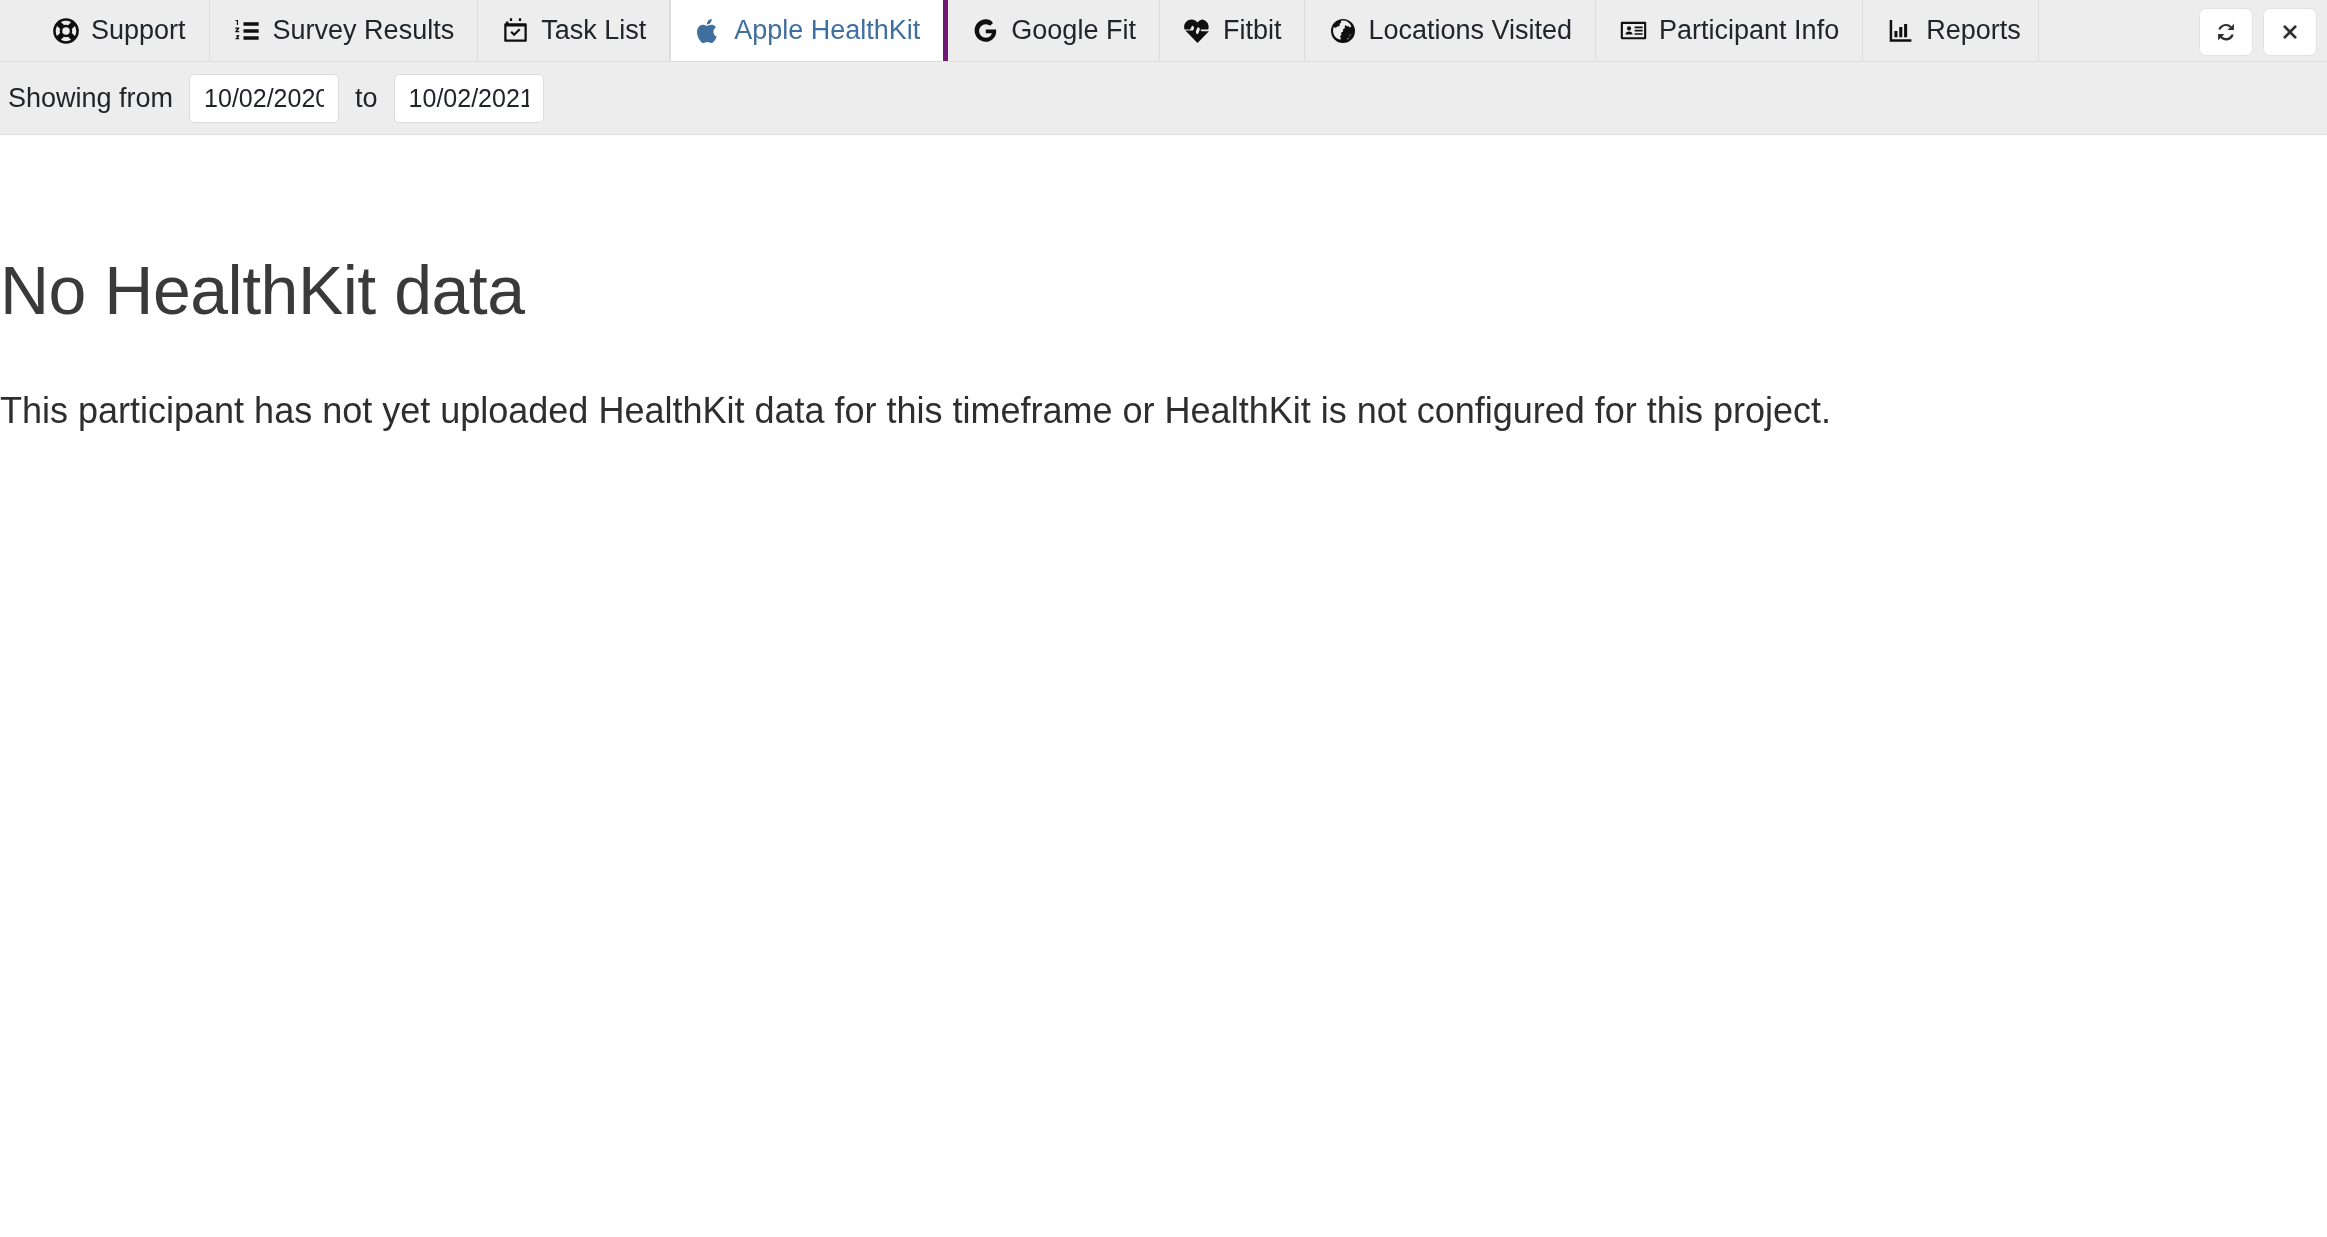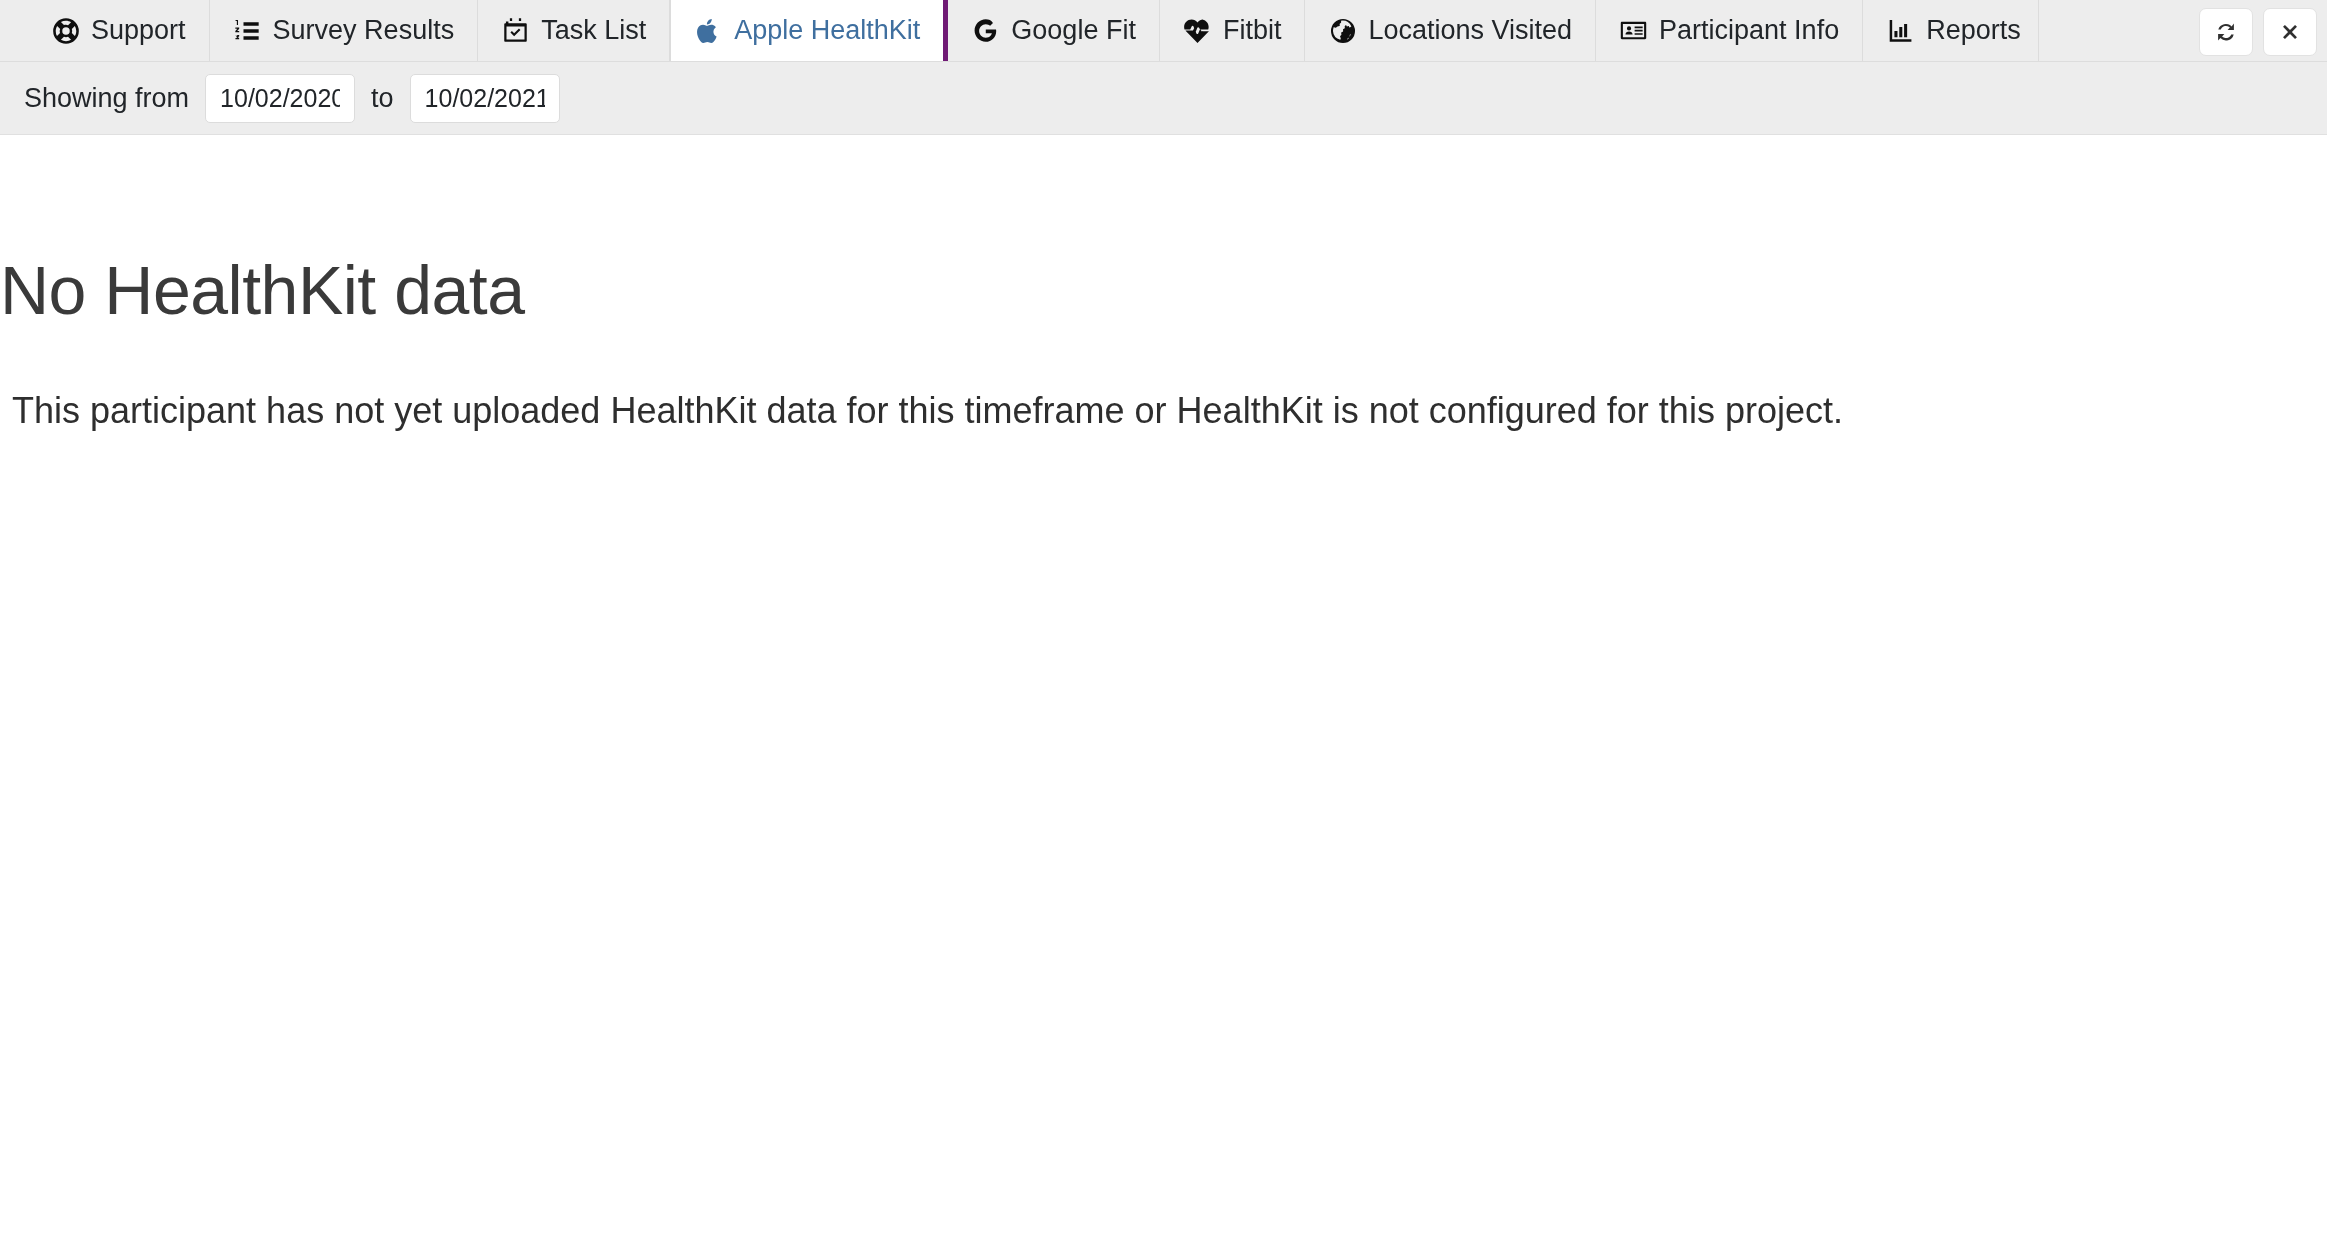--- a/index.html
+++ b/index.html
@@ -83,21 +83,21 @@
     box-sizing: border-box;
   }
   .icon-btn svg { fill: #303030; display: block; }
 
   
   .filterbar {
     display: flex;
     align-items: center;
     gap: 16px;
     height: 73px;
-    padding: 0 24px;
+    padding: 0 8px;
     background: #ededed;
     border-bottom: 1px solid #e0e0e0;
     box-sizing: border-box;
   }
   .filter-text {
     font-size: 27px;
     color: #212529;
     white-space: nowrap;
   }
   .date-input {
@@ -123,21 +123,21 @@
     font-weight: 400;
     color: #3a3a3a;
     margin: 0;
     line-height: 1.1;
     letter-spacing: -0.5px;
   }
   .empty-desc {
     font-size: 36px;
     font-weight: 400;
     color: #2e2e2e;
-    margin: 60px 0 0 12px;
+    margin: 60px 0 0 0;
     line-height: 1.3;
   }
 </style>
 </head>
 <body>
 
 <div class="tabbar">
 
   <div class="tab">
     <span class="tab-icon">

